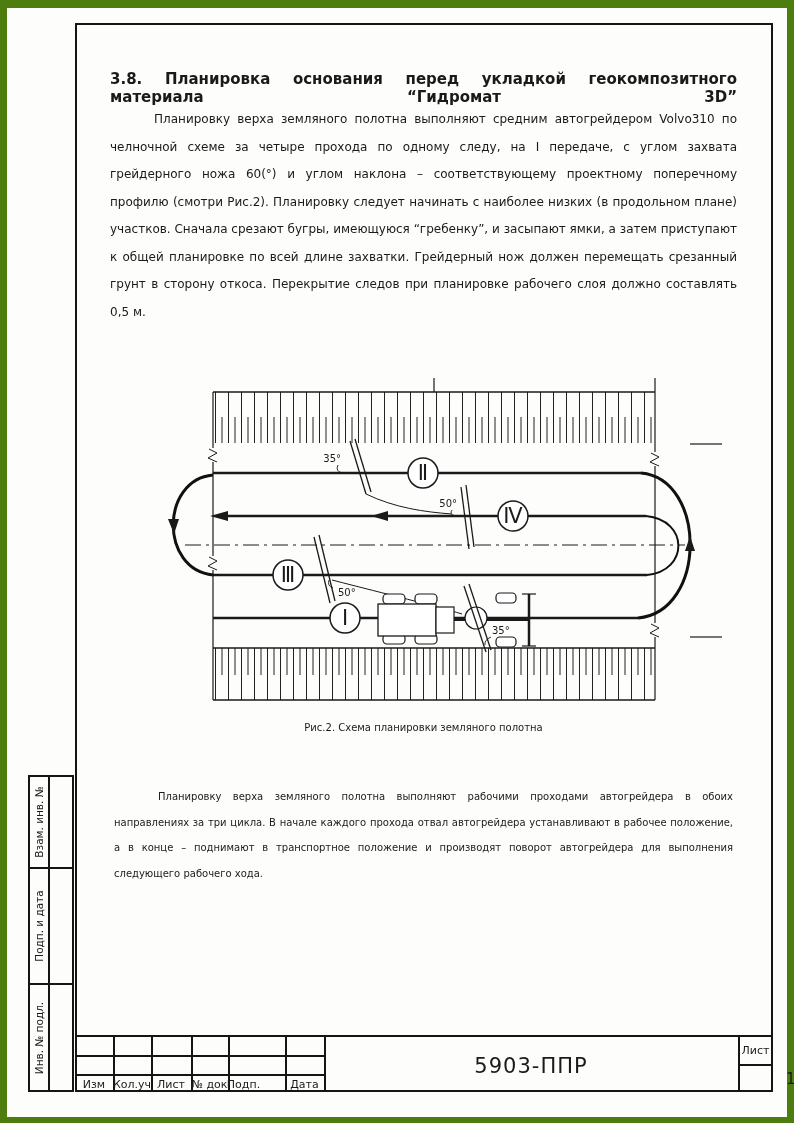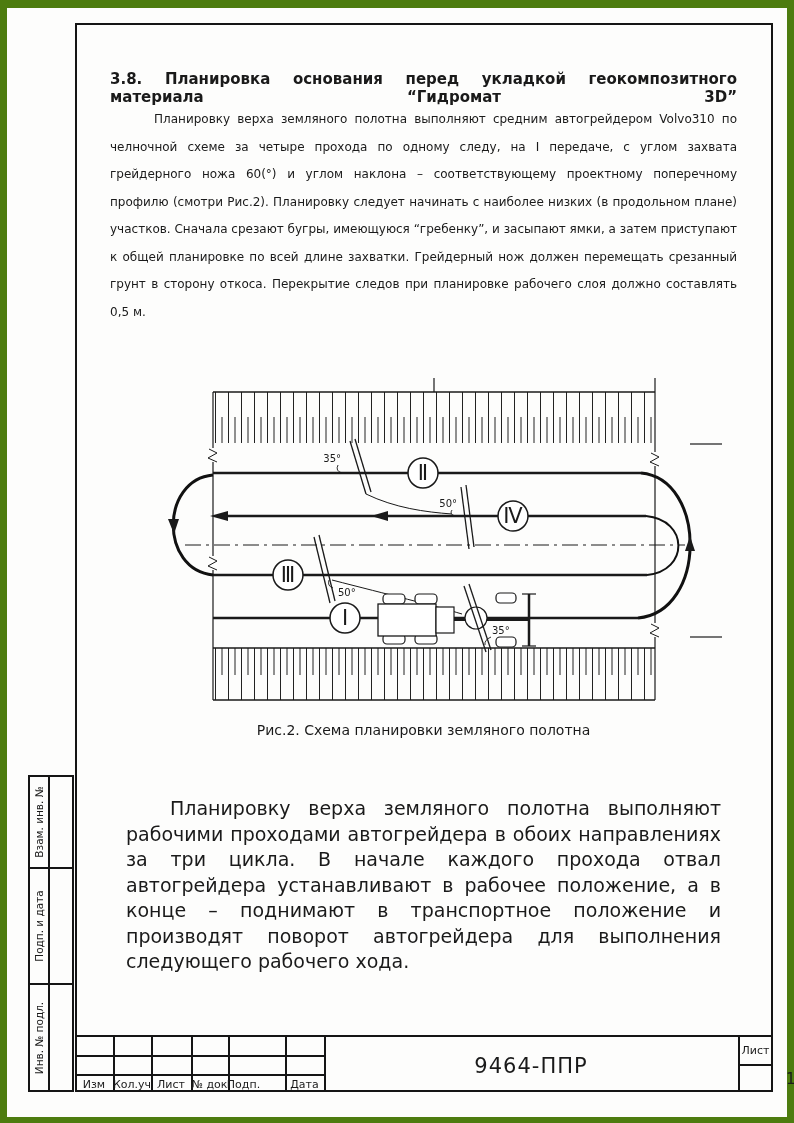--- a/index.html
+++ b/index.html
@@ -7,24 +7,24 @@
         font-family:"DejaVu Sans",sans-serif;color:#1a1a1a;}
   .page{position:absolute;left:7px;top:8px;width:780px;height:1109px;background:#fdfdfc;}
   .frame{position:absolute;left:75px;top:23px;width:698px;height:1069px;
          border:2px solid #151515;box-sizing:border-box;}
   
   .heading{position:absolute;left:110px;top:70px;width:627px;
            font-size:15px;font-weight:bold;text-align:justify;text-align-last:justify;}
   .para{position:absolute;left:110px;width:627px;font-size:12px;text-align:justify;}
   .p1{top:106px;line-height:27.5px;}
   .flow{position:absolute;left:110px;top:780px;width:627px;}
-  .flow p{margin:16px;font-size:19px;line-height:25.5px;text-align:justify;text-indent:44px;}
+  .flow p{margin:4px;font-size:10px;line-height:25.5px;text-align:justify;text-indent:44px;}
   .p3{margin-top:7px !important;text-align-last:justify;}
   .indent{text-indent:44px;}
-  .caption{position:absolute;left:110px;top:722px;width:627px;text-align:center;font-size:14px;}
+  .caption{position:absolute;left:110px;top:722px;width:627px;text-align:center;font-size:10px;}
   
   .sbox{position:absolute;left:28px;width:46px;border:2px solid #151515;box-sizing:border-box;
         display:flex;}
   .sbox .lab{width:18px;border-right:2px solid #151515;position:relative;}
   .sbox .lab span{position:absolute;left:50%;top:50%;transform:translate(-50%,-50%) rotate(-90deg);
         white-space:nowrap;font-size:10.5px;}
   .sb1{top:775px;height:94px;}
   .sb2{top:867px;height:118px;}
   .sb3{top:983px;height:109px;}
   
@@ -202,17 +202,17 @@
     <div class="sh" style="left:0;width:249px;top:37px"></div>
     <div class="sh" style="left:663px;width:35px;top:27px"></div>
 
     <div class="scell" style="left:0;width:38px;top:37px;height:20px">Изм</div>
     <div class="scell" style="left:38px;width:38px;top:37px;height:20px">Кол.уч</div>
     <div class="scell" style="left:76px;width:40px;top:37px;height:20px">Лист</div>
     <div class="scell" style="left:116px;width:37px;top:37px;height:20px">№ док</div>
     <div class="scell" style="left:140px;width:57px;top:37px;height:20px">Подп.</div>
     <div class="scell" style="left:210px;width:39px;top:37px;height:20px">Дата</div>
 
-    <div class="scell docnum" style="left:249px;width:414px;top:0;height:57px">9464-ППР</div>
+    <div class="scell docnum" style="left:249px;width:414px;top:0;height:57px">5903-ППР</div>
     <div class="scell" style="left:663px;width:35px;top:0;height:27px">Лист</div>
     <div class="scell sheetnum" style="left:663px;width:35px;top:27px;height:30px">14</div>
   </div>
 </div>
 
 </body></html>

